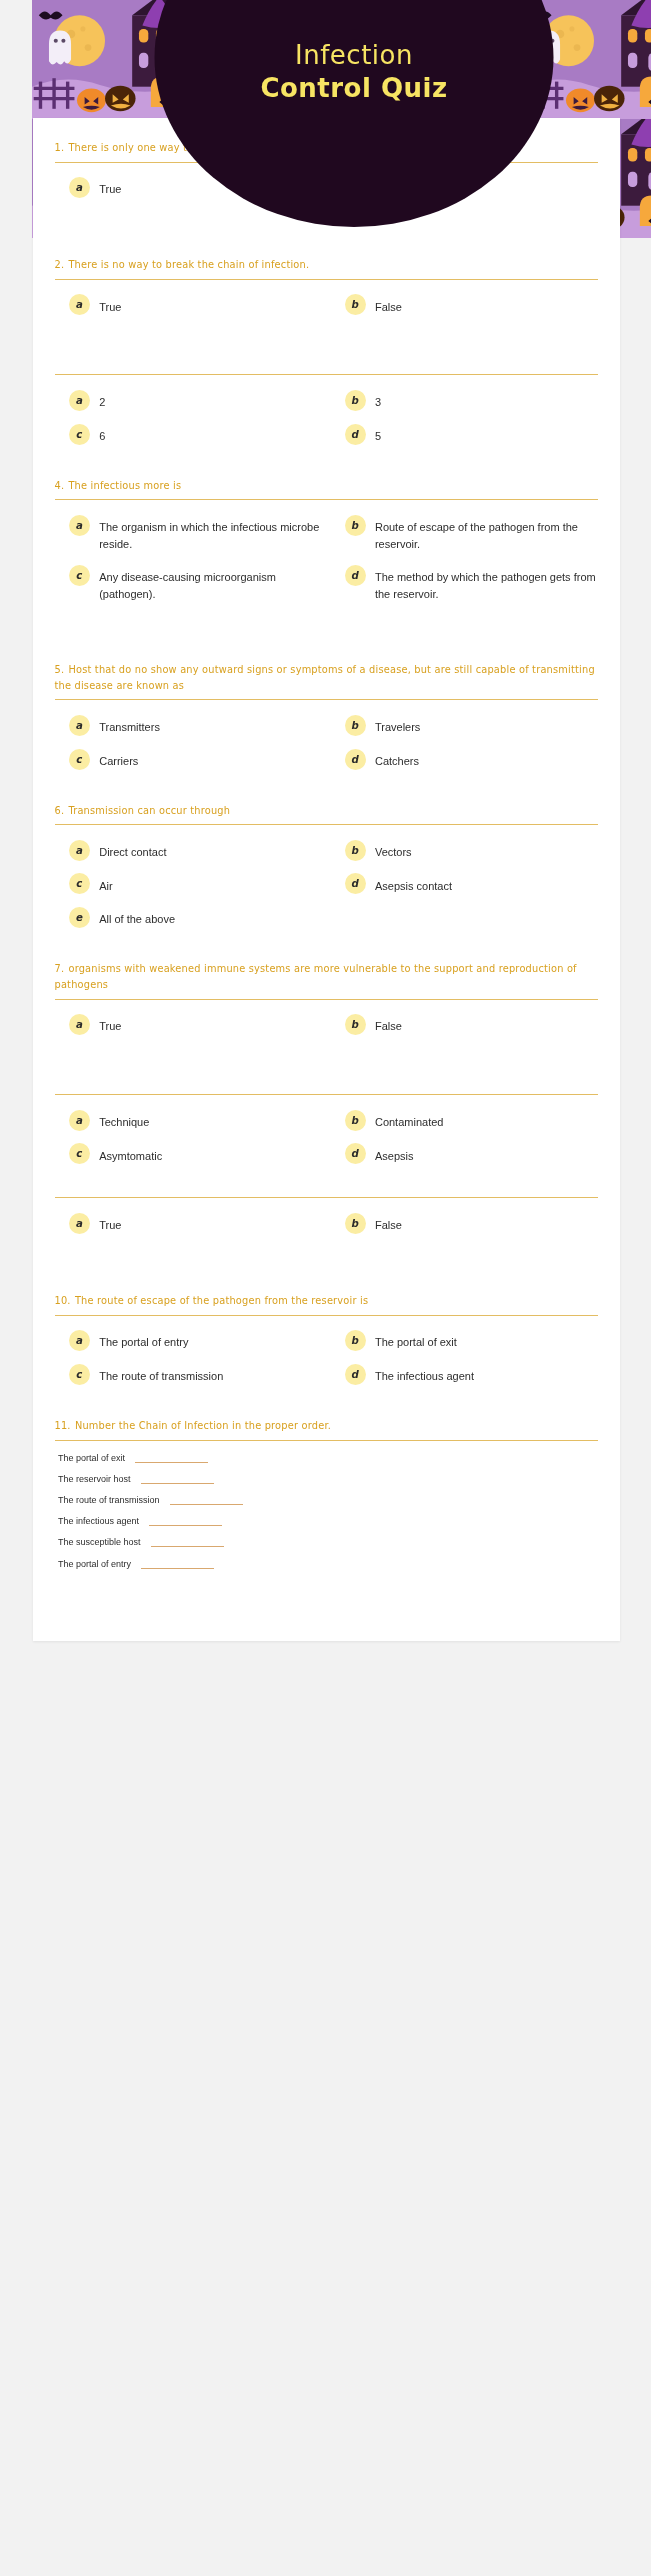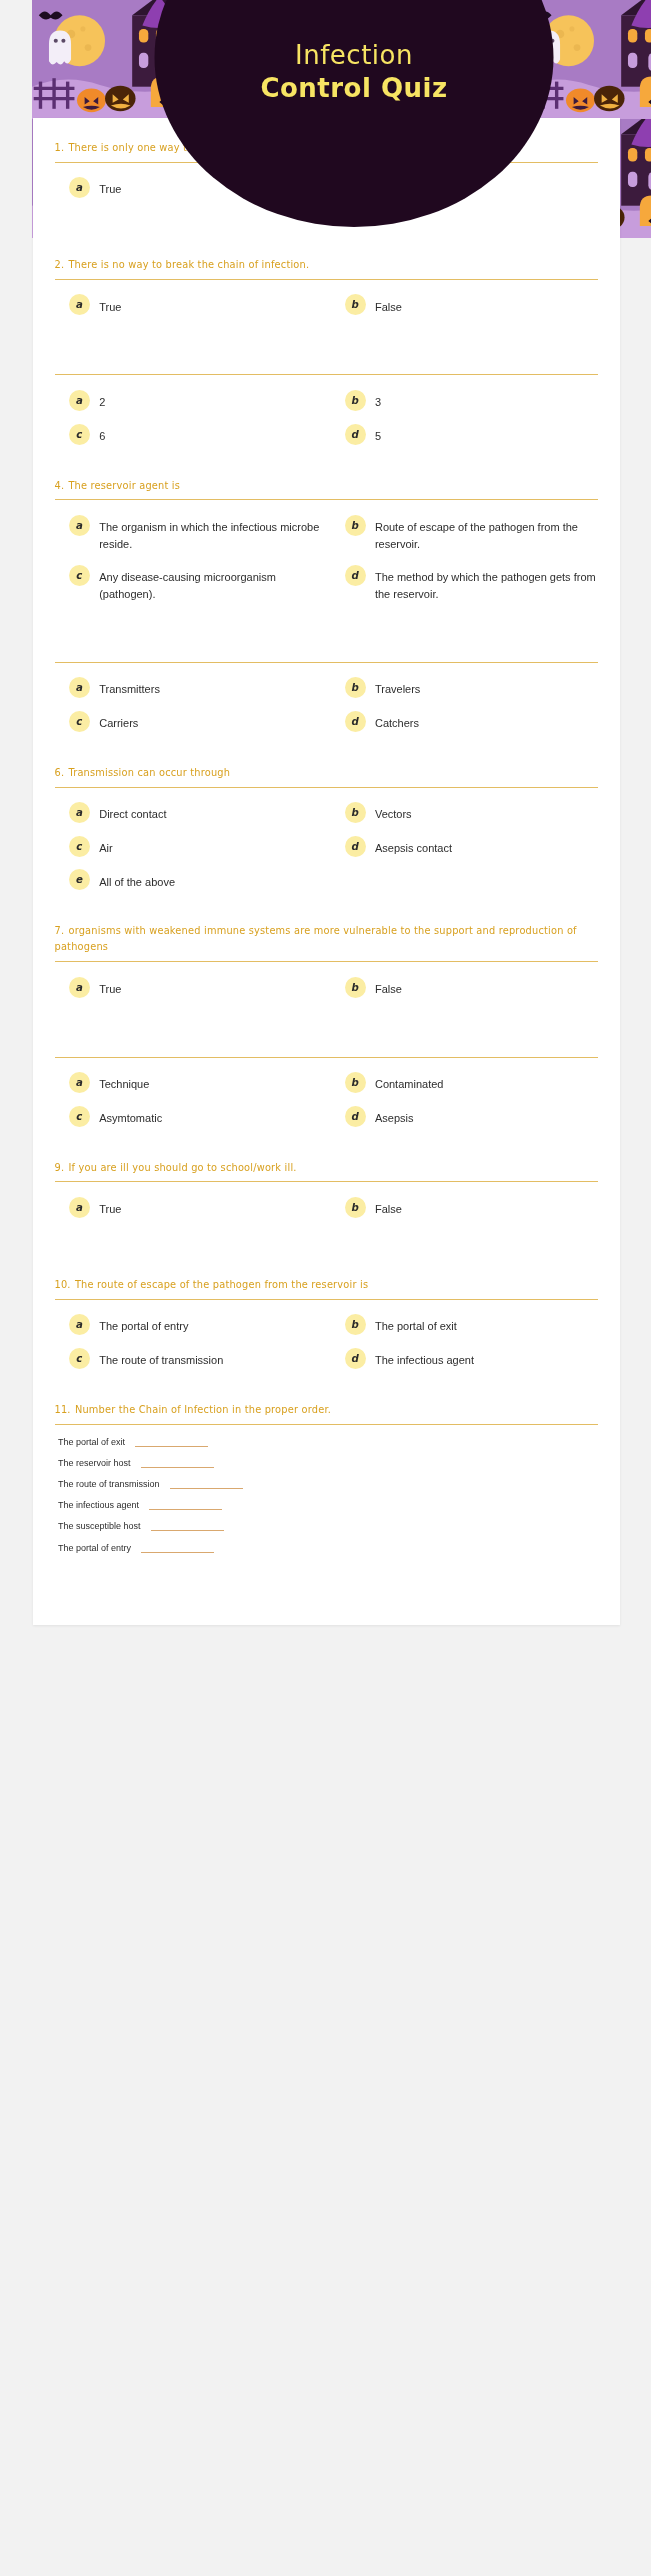--- a/index.html
+++ b/index.html
@@ -262,21 +262,21 @@
               <span class="opt-label">6</span>
             </div>
             <div class="opt">
               <span class="bubble">d</span>
               <span class="opt-label">5</span>
             </div>
           </div>
         </div>
         <div class="q-spacer-md"></div>
         <div class="q-block">
-          <div class="q-text"><span class="q-num">4.</span><span>The reservoir agent is</span></div>
+          <div class="q-text"><span class="q-num">4.</span><span>The infectious more is</span></div>
           <hr class="q-rule">
           <div class="opts">
             <div class="opt">
               <span class="bubble">a</span>
               <span class="opt-label">The organism in which the infectious microbe reside.</span>
             </div>
             <div class="opt">
               <span class="bubble">b</span>
               <span class="opt-label">Route of escape of the pathogen from the reservoir.</span>
             </div>
@@ -285,20 +285,21 @@
               <span class="opt-label">Any disease-causing microorganism (pathogen).</span>
             </div>
             <div class="opt">
               <span class="bubble">d</span>
               <span class="opt-label">The method by which the pathogen gets from the reservoir.</span>
             </div>
           </div>
         </div>
         <div class="q-spacer-lg"></div>
         <div class="q-block">
+          <div class="q-text"><span class="q-num">5.</span><span>Host that do no show any outward signs or symptoms of a disease, but are still capable of transmitting the disease are known as</span></div>
           <hr class="q-rule">
           <div class="opts">
             <div class="opt">
               <span class="bubble">a</span>
               <span class="opt-label">Transmitters</span>
             </div>
             <div class="opt">
               <span class="bubble">b</span>
               <span class="opt-label">Travelers</span>
             </div>
@@ -371,21 +372,20 @@
               <span class="opt-label">Asymtomatic</span>
             </div>
             <div class="opt">
               <span class="bubble">d</span>
               <span class="opt-label">Asepsis</span>
             </div>
           </div>
         </div>
         <div class="q-spacer-md"></div>
         <div class="q-block">
-          <div class="q-text"><span class="q-num">9.</span><span>If you are ill you should go to school/work ill.</span></div>
           <hr class="q-rule">
           <div class="opts">
             <div class="opt">
               <span class="bubble">a</span>
               <span class="opt-label">True</span>
             </div>
             <div class="opt">
               <span class="bubble">b</span>
               <span class="opt-label">False</span>
             </div>

